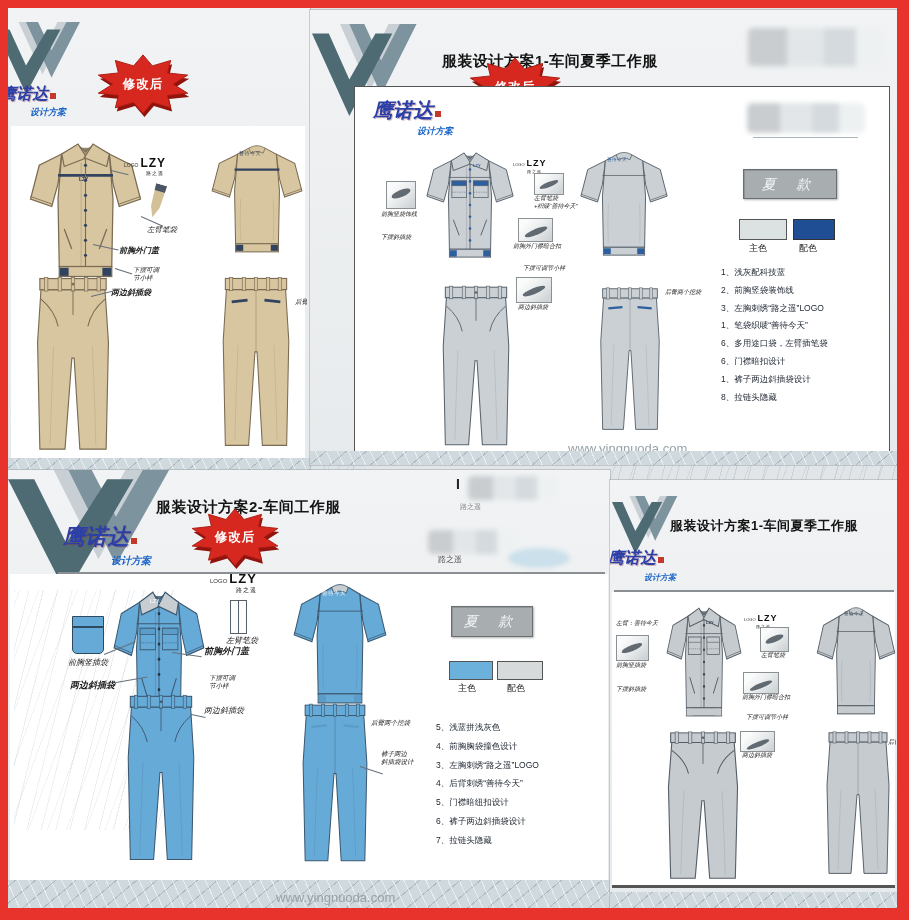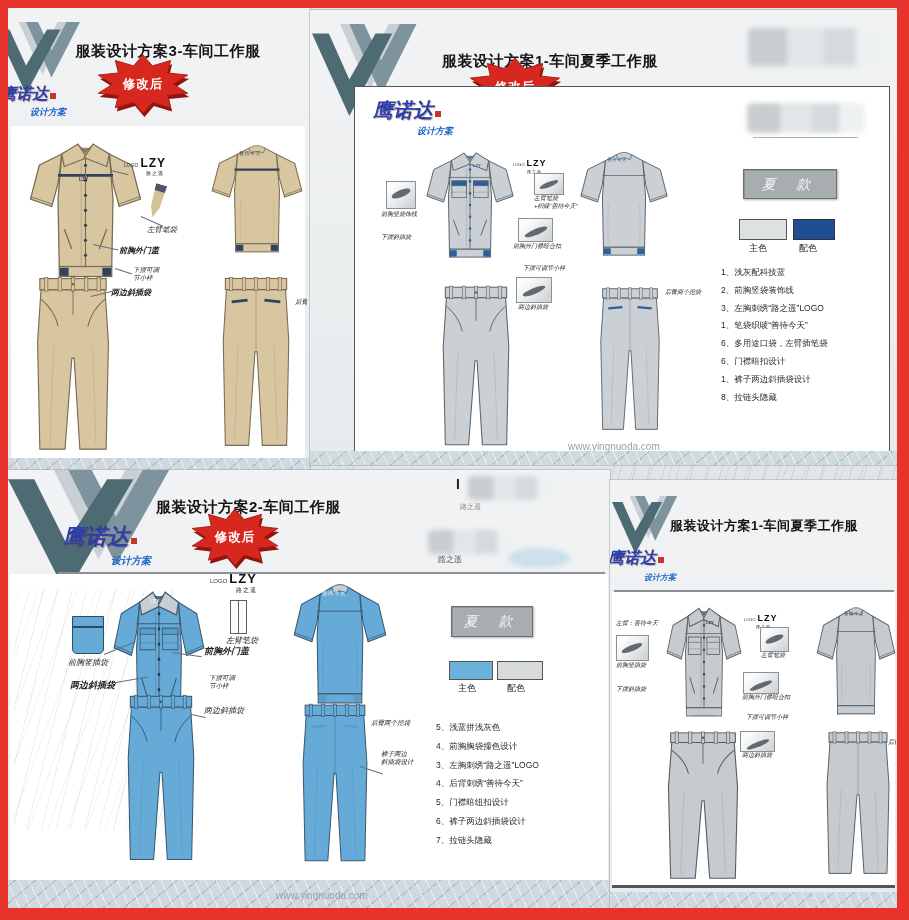--- a/index.html
+++ b/index.html
@@ -52,21 +52,21 @@
   .emb{position:absolute;font-size:5px;letter-spacing:.5px;white-space:nowrap;}
   .mark{position:absolute;font-size:4.5px;font-weight:bold;white-space:nowrap;}
   .penshape{position:absolute;background:#d3c096;border:0;
             clip-path:polygon(15% 0,85% 0,78% 68%,50% 100%,22% 68%);transform:rotate(16deg);}
   .penshape i{display:block;height:22%;background:#32435f;opacity:.85;}
   .bluepocket{position:absolute;background:#66abd8;border:1px solid #2e4a60;border-radius:0 0 5px 5px;}
   .bluepocket i{display:block;margin-top:30%;height:0;border-top:2px solid #2e4a60;}
   .penslots{position:absolute;background:#fdfdfd;border:1px solid #55606a;
             background-image:linear-gradient(90deg,transparent 46%,#55606a 46% 54%,transparent 54%);}
   .hr{position:absolute;background:#8a8f94;}
-  .wm{position:absolute;color:#97a3a8;font-size:10px;white-space:nowrap;}
+  .wm{position:absolute;color:#97a3a8;font-size:13px;white-space:nowrap;}
   .underline-thin{position:absolute;height:1px;background:#aab4ba;}
   .smudge{position:absolute;background:rgba(150,200,225,.4);filter:blur(2px);border-radius:50%;}
   
   .s3 {--g:#d8c6a0;--ol:#7a6b52;--collar:#d8c6a0;--acc:#32435f;--btn:#32435f;--stripe:#32435f;--sw:2.2;--pk:0;--tab:1;}
   .s1a{--g:#cbd0d4;--ol:#5a646d;--collar:#cbd0d4;--acc:#2d5f9e;--btn:#2d5f9e;--stripe:#5a646d;--sw:0.8;--pk:1;--tab:1;}
   .s2 {--g:#66abd8;--ol:#3c5870;--collar:#c7cdd1;--acc:#5c9cc8;--btn:#27384a;--stripe:#3c5870;--sw:0.8;--pk:1;--tab:1;}
   .s1b{--g:#c6cbcf;--ol:#555e66;--collar:#c6cbcf;--acc:#c6cbcf;--btn:#444;--stripe:#555e66;--sw:0.8;--pk:1;--tab:1;}
 </style>
 </head>
 <body>
@@ -175,21 +175,20 @@
 <div id="stage">
  <div id="canvas">
 
   <div class="wires" style="left:296px;top:250px;width:62px;height:214px;background-color:#dde4e8;"></div>
   <div class="wires" style="left:602px;top:444px;width:287px;height:30px;"></div>
 
   <section class="slide s3" style="left:0;top:0;width:302px;height:462px;">
     <svg class="vvwrap" style="left:-12px;top:14px;" width="90" height="72" viewBox="0 0 120 96" preserveAspectRatio="none">
           <use href="#sym-vv"></use>
         </svg>
-    <h2 class="slide-title" style="left:40px;top:22px;width:240px;text-align:center;">服装设计方案3-车间工作服</h2>
     <div class="starwrap" style="left:86px;top:46px;width:98px;height:64px;">
       <svg viewBox="0 0 100 70" preserveAspectRatio="none">
             <use href="#sym-star"></use>
           </svg>
       <span class="badge-text">修改后</span>
     </div>
     <div class="brand" style="left:-8px;top:76px;">
       <span class="b-name" style="font-size:16px;">鹰诺达</span><span class="b-seal"></span>
       <span class="b-tag" style="left:30px;top:22px;font-size:9px;">设计方案</span>
     </div>

